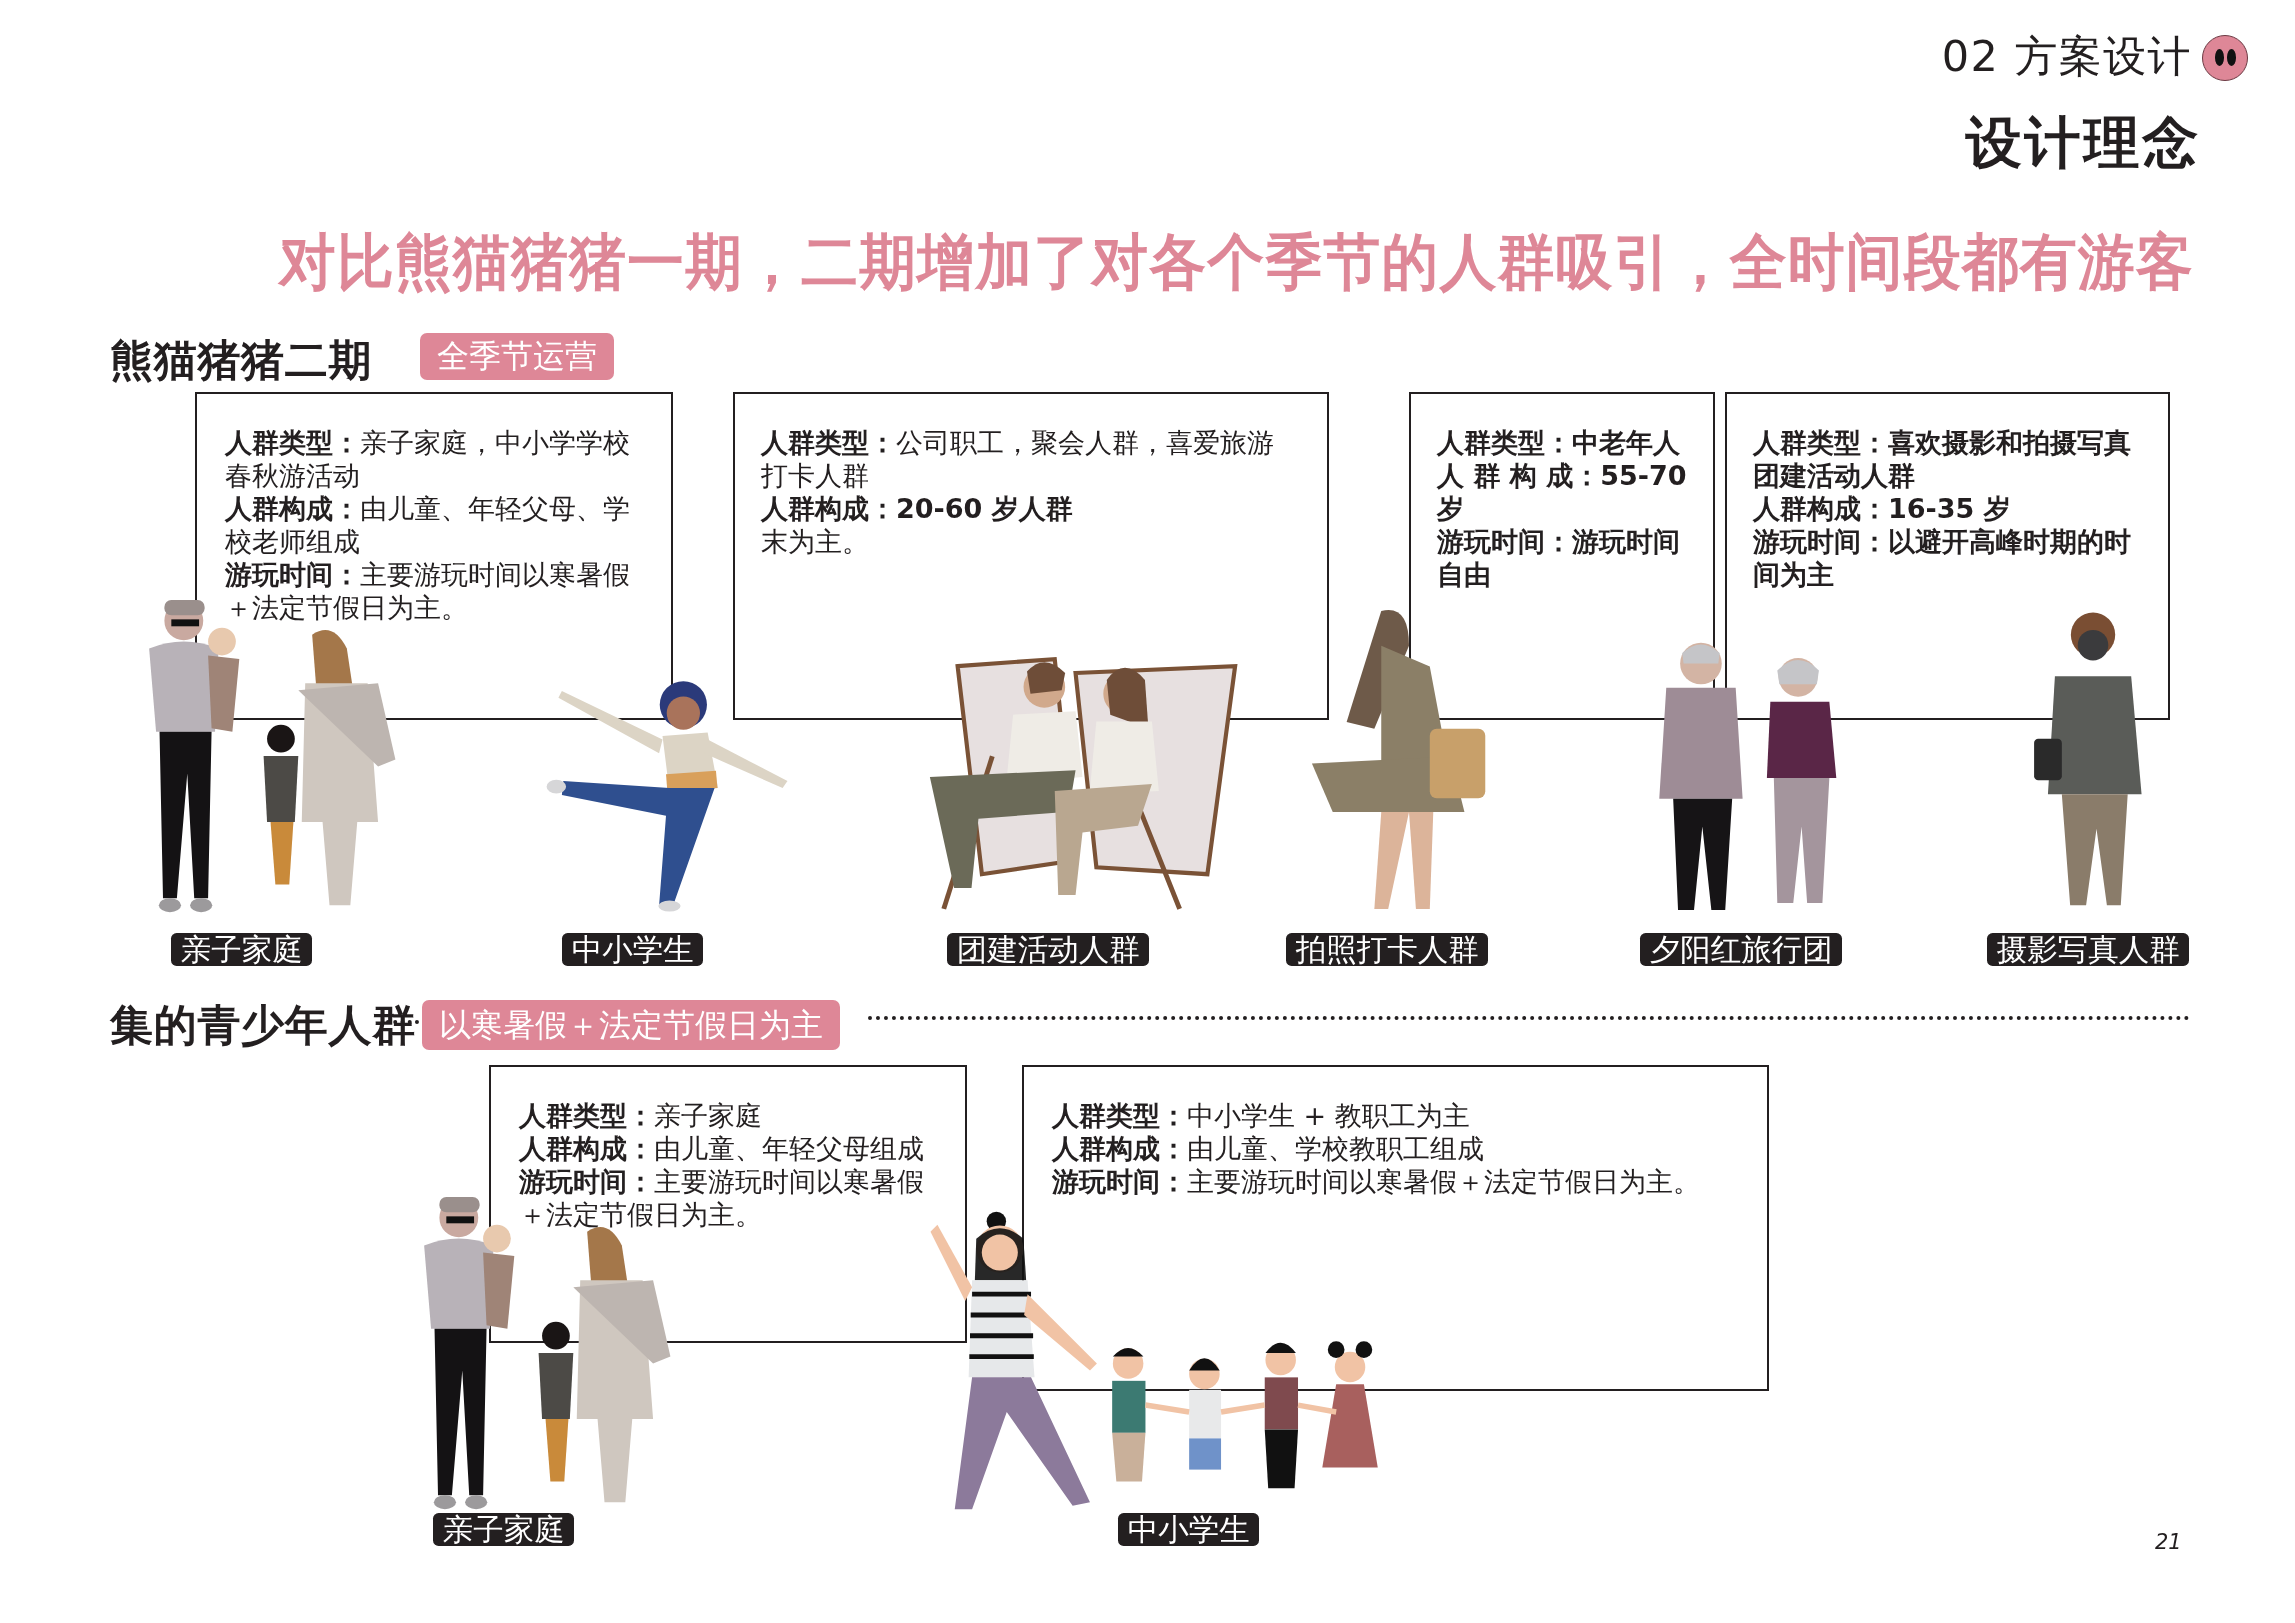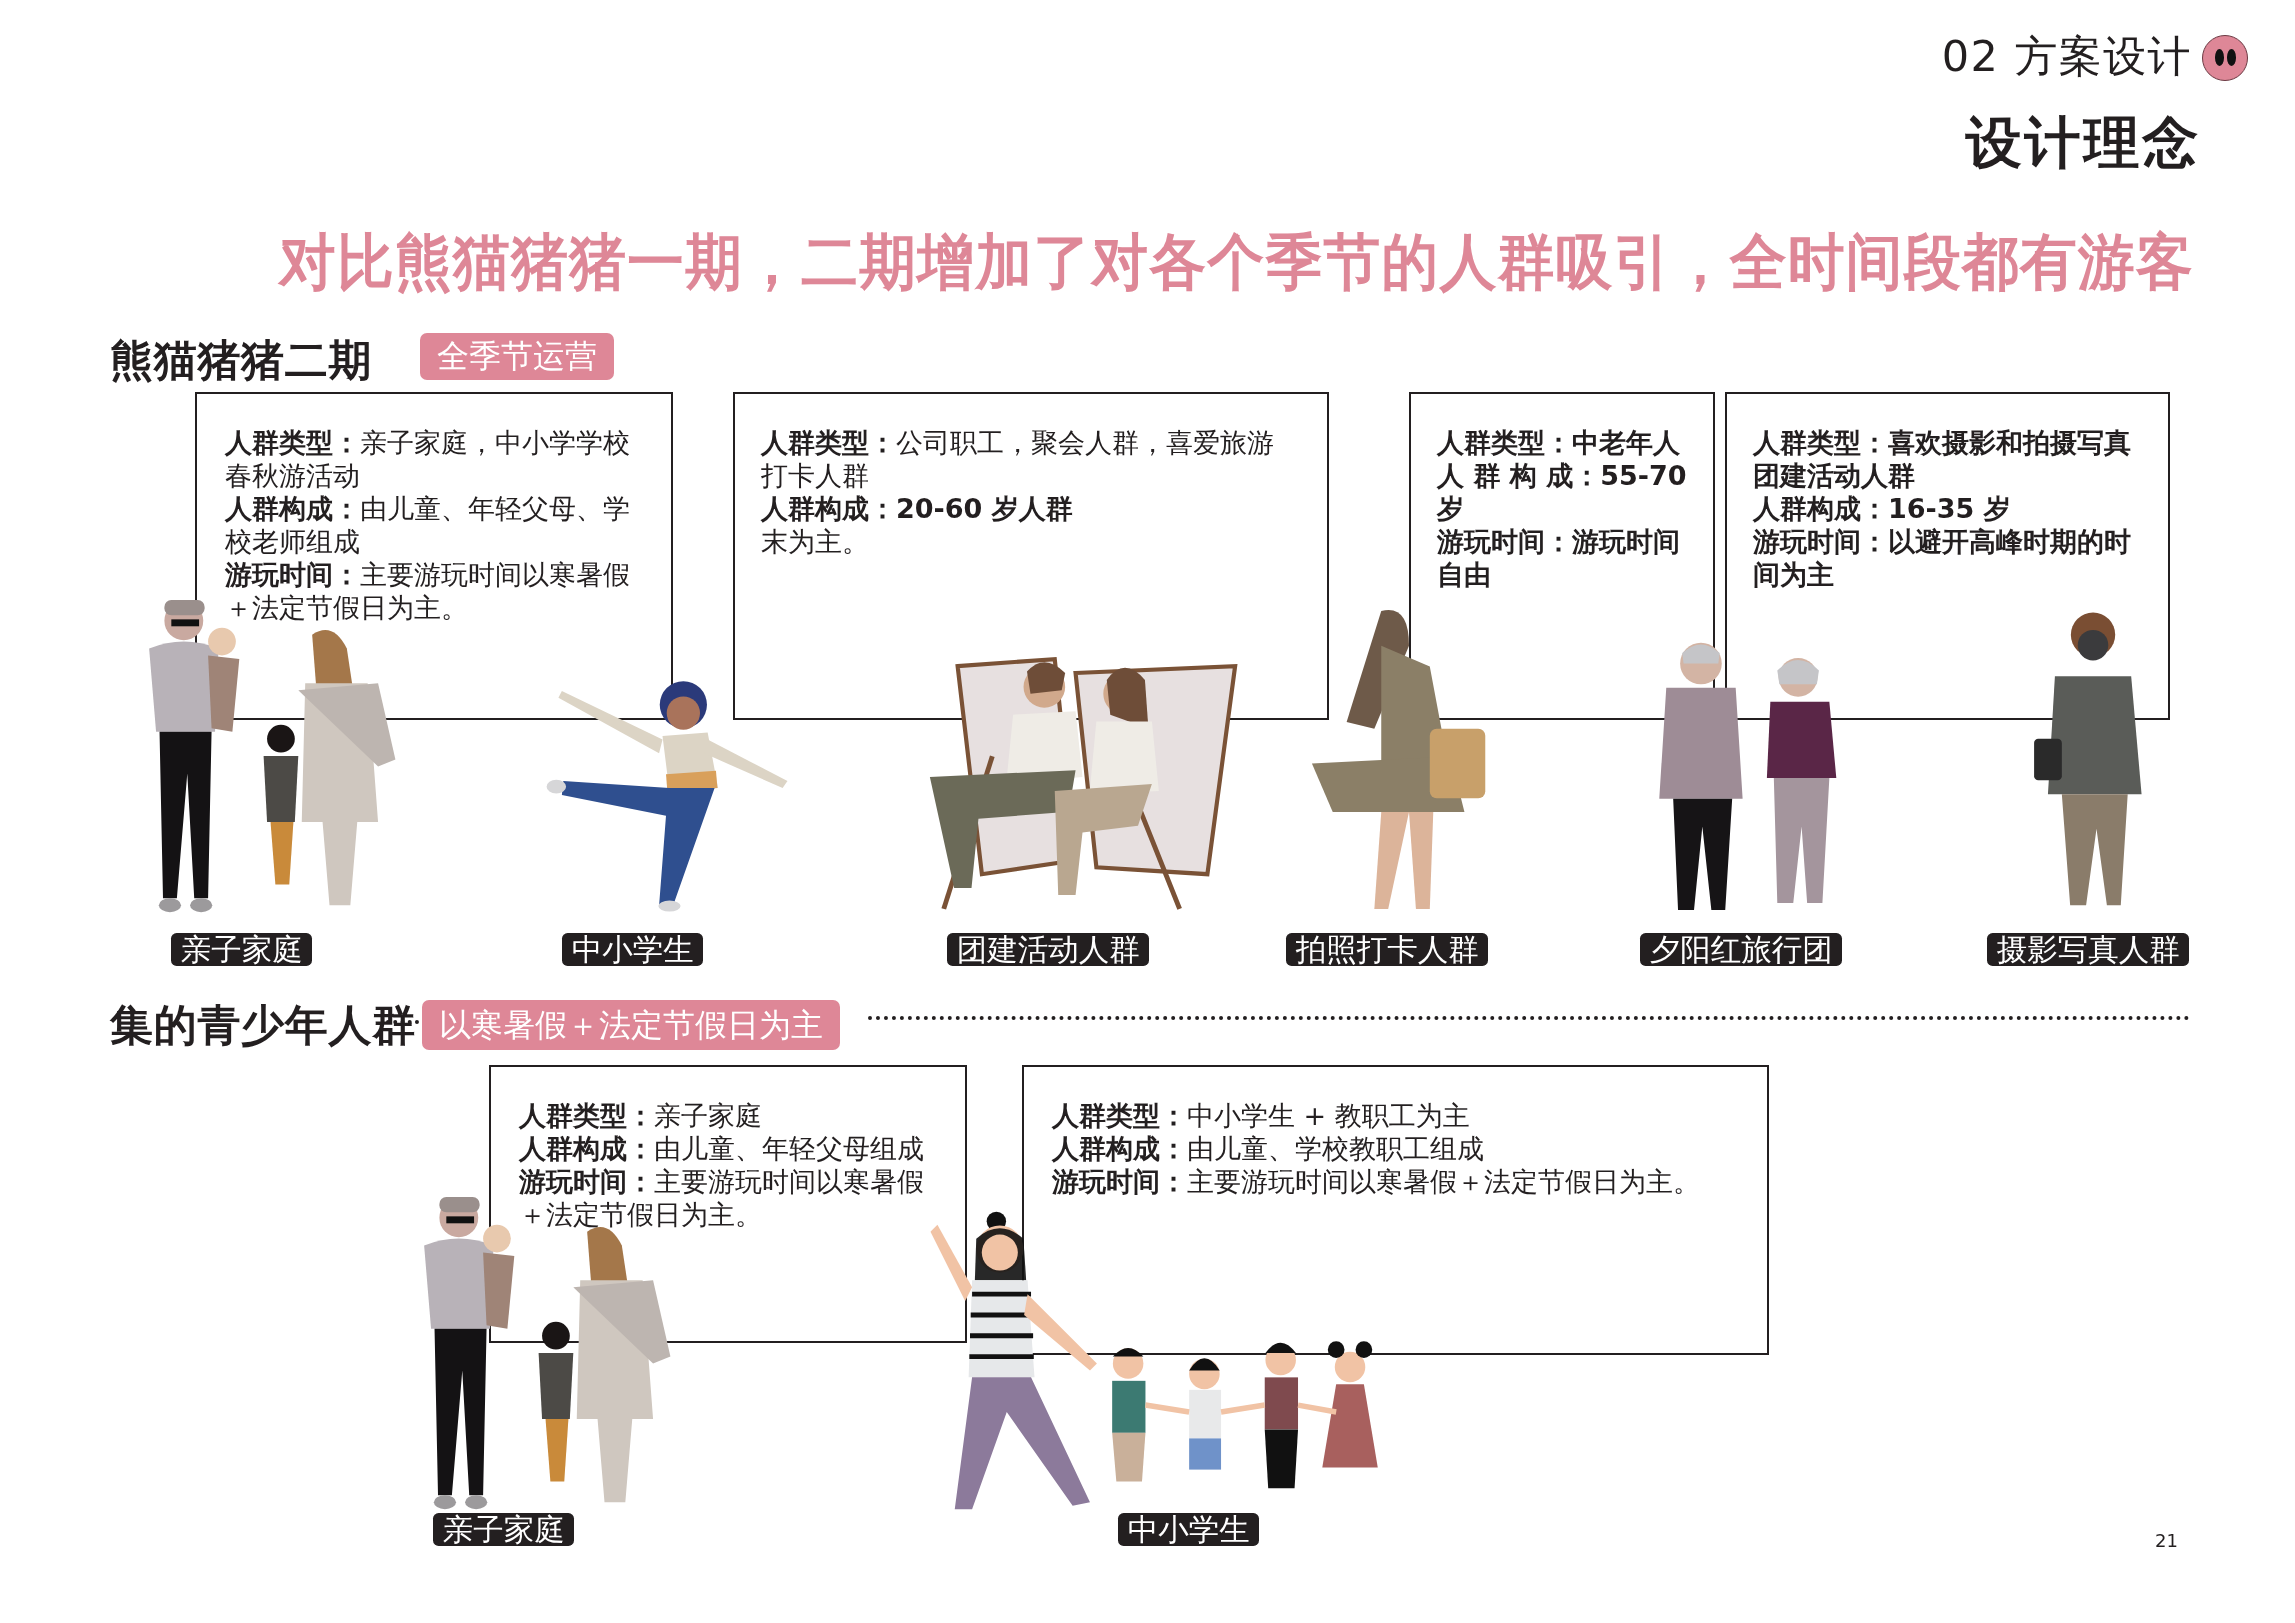--- a/index.html
+++ b/index.html
@@ -14,21 +14,21 @@
   .headline{left:279px;top:222px;font-size:61px;font-weight:700;color:#de8797;white-space:nowrap;
             transform:scaleX(0.93);transform-origin:left top;letter-spacing:1.4px;}
   .sec-title{font-size:43px;font-weight:700;white-space:nowrap;letter-spacing:0.7px;}
   .tag{background:#de8797;color:#fff;border-radius:7px;font-size:32px;padding:0 17px;height:47px;line-height:47px;white-space:nowrap;}
   .box{border:2.8px solid #231f20;box-sizing:border-box;background:transparent;}
   .box .txt{position:absolute;font-size:27px;line-height:33px;color:#231f20;}
   .box .txt b{font-weight:700;}
   .box .txt.allbold{font-weight:700;}
   .lbl{background:#231f20;color:#fff;border-radius:5.6px;font-size:30.5px;height:33px;line-height:33px;padding:0 9.7px;white-space:nowrap;}
   .dots{height:0;border-top:4.2px dotted #231f20;}
-  .pagenum{font-size:18px;}
+  .pagenum{font-size:21px;font-style:italic;}
   svg.fig{position:absolute;overflow:visible;}
 </style>
 </head>
 <body>
 
 <div class="abs hdr-section" style="right:103px;">
   <span>02 方案设计</span>
 </div>
 <div class="pig">
     <i class="l"></i>
@@ -168,21 +168,21 @@
 
 <div class="abs box" style="left:489px;top:1065px;width:478px;height:278px;">
   <div class="txt" style="left:28px;top:32px;width:430px;">
     <div><b>人群类型：</b><span>亲子家庭</span></div>
     <div><b>人群构成：</b><span>由儿童、年轻父母组成</span></div>
     <div><b>游玩时间：</b><span>主要游玩时间以寒暑假</span></div>
     <div><span>＋法定节假日为主。</span></div>
   </div>
 </div>
 
-<div class="abs box" style="left:1022px;top:1065px;width:747px;height:290px;">
+<div class="abs box" style="left:1022px;top:1065px;width:747px;height:326px;">
   <div class="txt" style="left:28px;top:32px;width:694px;">
     <div><b>人群类型：</b><span>中小学生 + 教职工为主</span></div>
     <div><b>人群构成：</b><span>由儿童、学校教职工组成</span></div>
     <div><b>游玩时间：</b><span>主要游玩时间以寒暑假＋法定节假日为主。</span></div>
   </div>
 </div>
 
 <svg class="fig" style="left:403px;top:1190px;" width="292" height="333" viewBox="0 0 420 480">
   <circle cx="80" cy="40" r="28" fill="#c9a9a0"></circle>
     <rect x="52" y="10" width="58" height="22" rx="10" fill="#9a8f8c"></rect>

